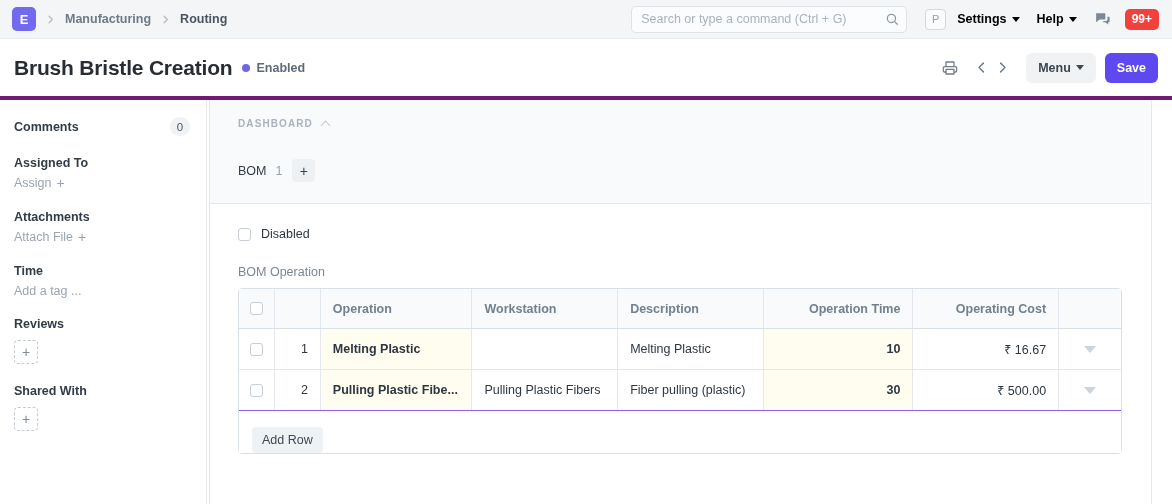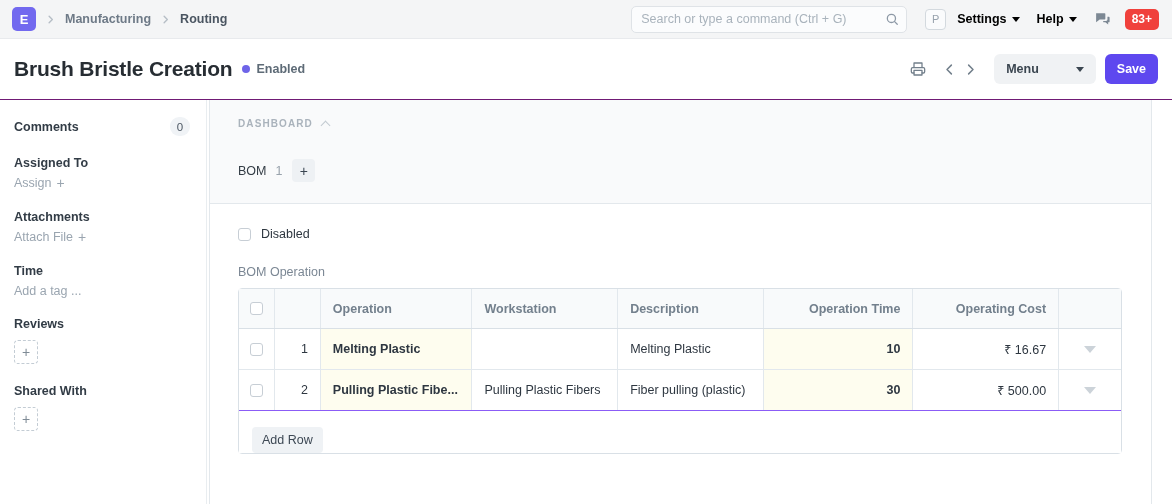--- a/index.html
+++ b/index.html
@@ -115,21 +115,21 @@
     flex: none;
   }
 
   
   .page-head {
     height: 61px;
     background: #ffffff;
     display: flex;
     align-items: center;
     padding: 0 14px 0 14px;
-    border-bottom: 1px solid #701a75;
+    border-bottom: 4px solid #701a75;
   }
   .page-title {
     font-size: 21px;
     font-weight: bold;
     color: #272d33;
     letter-spacing: -0.2px;
     white-space: nowrap;
   }
   .status-pill {
     display: flex; align-items: center;
@@ -164,21 +164,20 @@
     display: flex; align-items: center; justify-content: center;
     padding: 0 12px;
     cursor: pointer;
     border: none;
     white-space: nowrap;
   }
   .btn-default {
     background: #f0f2f4;
     color: #3b4650;
     margin-left: 9px;
-    gap: 32px;
   }
   .btn-primary {
     background: #5e48ef;
     color: #ffffff;
     margin-left: 9px;
   }
 
   
   .body-wrap {
     display: flex;
@@ -426,21 +425,21 @@
     <span class="caret-down"></span>
   </div>
 
   <span class="chat-icon">
     <svg width="17" height="17" viewBox="0 0 24 24" fill="currentColor">
         <path d="M3 3h12a1 1 0 0 1 1 1v7a1 1 0 0 1-1 1H8l-5 4V3z"></path>
         <path d="M18 8h3a1 1 0 0 1 1 1v6a1 1 0 0 1-1 1h-1v3l-4-3h-2a1 1 0 0 1-1-1v-1h4a2 2 0 0 0 2-2V8z"></path>
       </svg>
   </span>
 
-  <div class="notif-badge">83+</div>
+  <div class="notif-badge">99+</div>
 </div>
 
 <div class="page-head">
   <div class="page-title">Brush Bristle Creation</div>
   <div class="status-pill">
     <span class="status-dot"></span>
     <span>Enabled</span>
   </div>
 
   <div class="head-spacer"></div>

